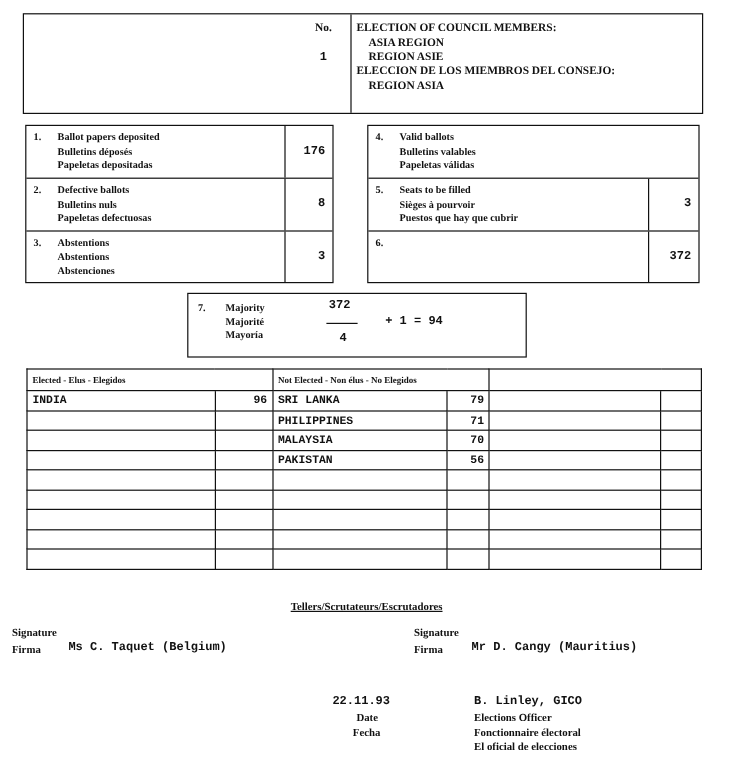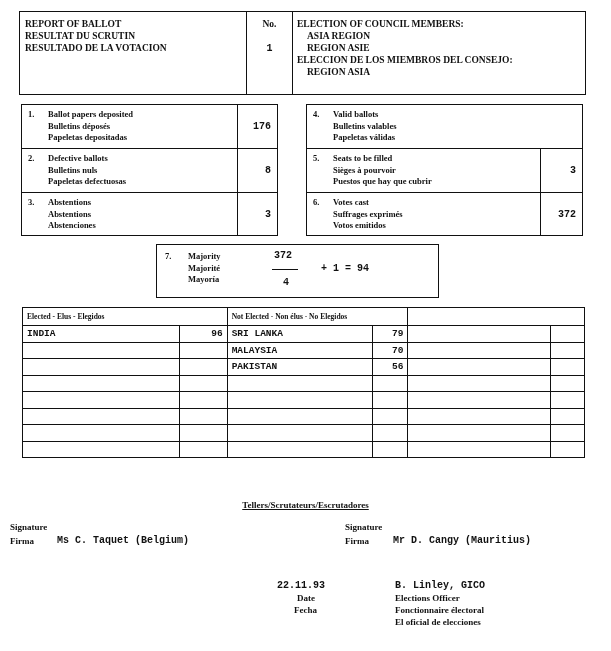--- a/index.html
+++ b/index.html
@@ -38,25 +38,20 @@
   #res td { border:1.5px solid #111; height:16.5px; padding:0 4px; box-sizing:border-box; font-size:9.5px; }
   #res .hd td { font-size:7.5px; height:18px; font-family:"Liberation Serif", serif; }
   #res td.v { text-align:right; }
 
   .sig { font-size:9px;text-align:right; }
 </style>
 </head>
 <body>
 
 <div id="hdr" class="box">
-  <div class="c1 t9">
-    <div>REPORT OF BALLOT</div>
-    <div>RESULTAT DU SCRUTIN</div>
-    <div>RESULTADO DE LA VOTACION</div>
-  </div>
   <div class="c2 t9">
     <div>No.</div>
     <div class="mono" style="margin-top:13px;font-size:10px;">1</div>
   </div>
   <div class="c3 t9">
     <div>ELECTION OF COUNCIL MEMBERS:</div>
     <div class="ind">ASIA REGION</div>
     <div class="ind">REGION ASIE</div>
     <div>ELECCION DE LOS MIEMBROS DEL CONSEJO:</div>
     <div class="ind">REGION ASIA</div>
@@ -114,25 +109,20 @@
       <div>Seats to be filled</div>
       <div>Sièges à pourvoir</div>
       <div>Puestos que hay que cubrir</div>
     </div>
     <div class="valcell">
         <span class="val mono">3</span>
       </div>
   </div>
   <div class="row" style="top:88px;height:42px;">
     <span class="num t8">6.</span>
-    <div class="lbl t8">
-      <div>Votes cast</div>
-      <div>Suffrages exprimés</div>
-      <div>Votos emitidos</div>
-    </div>
     <div class="valcell">
         <span class="val mono">372</span>
       </div>
   </div>
 </div>
 
 <div id="maj" class="box">
   <span class="abs t8" style="left:8px;top:6px;">7.</span>
   <div class="abs t8" style="left:31px;top:6px;">
     <div>Majority</div>
@@ -166,20 +156,28 @@
         <td class="mono ">INDIA</td>
         <td class="mono v">96</td>
         <td class="mono ">SRI LANKA</td>
         <td class="mono v">79</td>
         <td class="mono "></td>
         <td class="mono v"></td>
       </tr>
       <tr>
         <td class="mono "></td>
         <td class="mono v"></td>
+        <td class="mono ">PHILIPPINES</td>
+        <td class="mono v">71</td>
+        <td class="mono "></td>
+        <td class="mono v"></td>
+      </tr>
+      <tr>
+        <td class="mono "></td>
+        <td class="mono v"></td>
         <td class="mono ">MALAYSIA</td>
         <td class="mono v">70</td>
         <td class="mono "></td>
         <td class="mono v"></td>
       </tr>
       <tr>
         <td class="mono "></td>
         <td class="mono v"></td>
         <td class="mono ">PAKISTAN</td>
         <td class="mono v">56</td>

